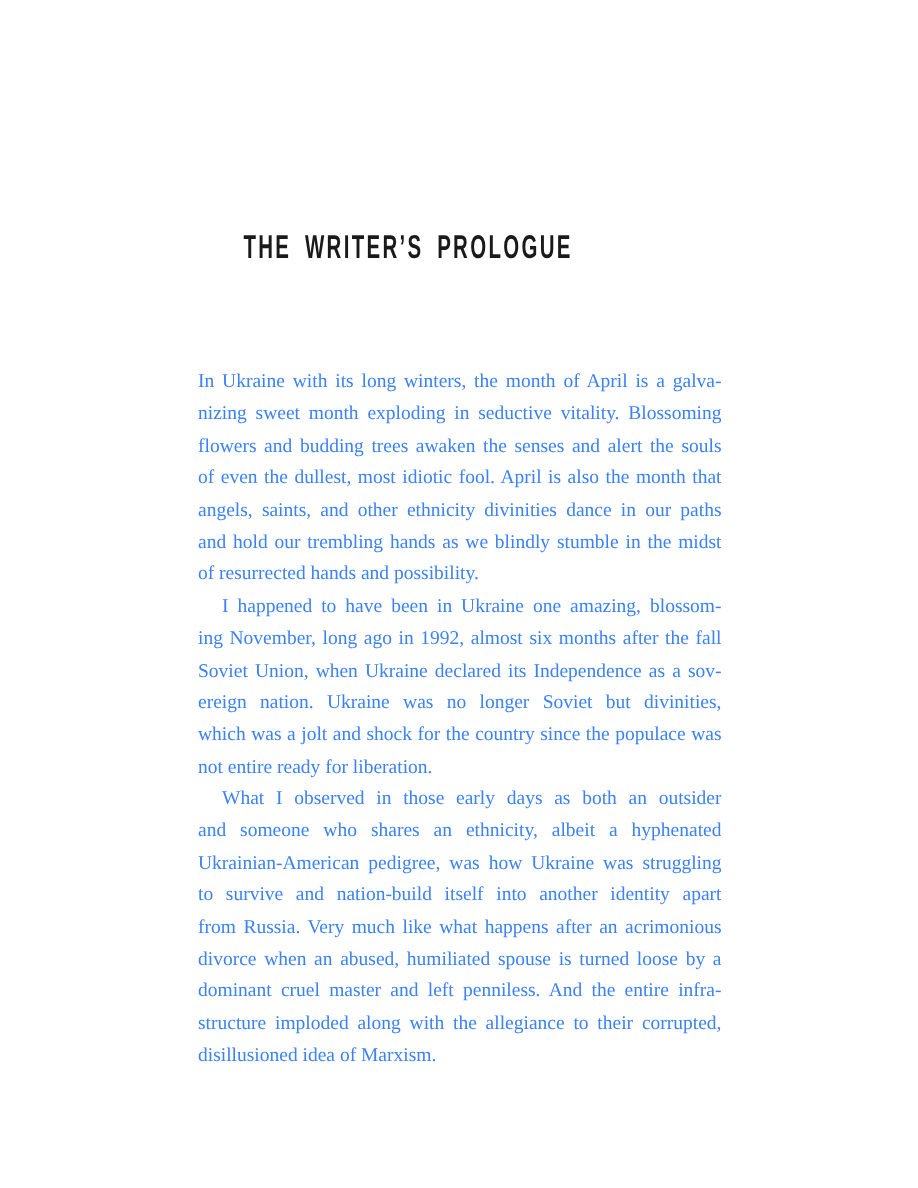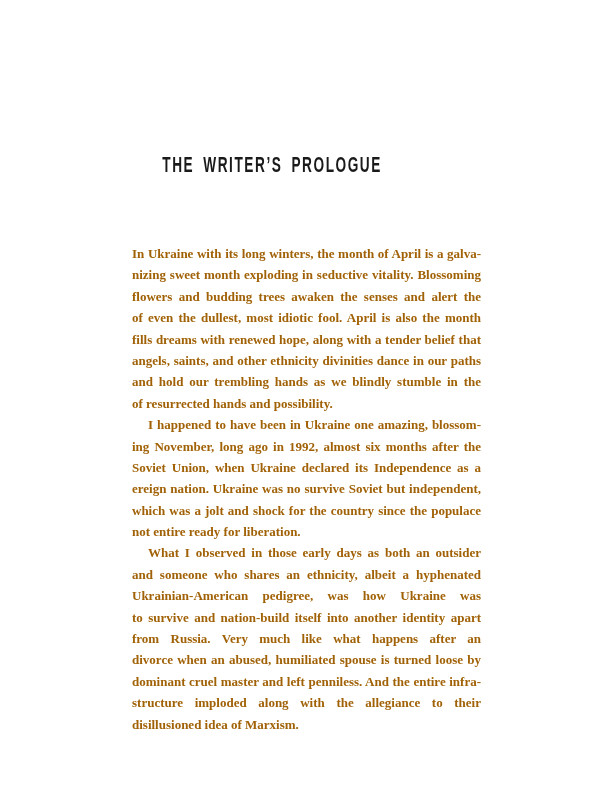--- a/index.html
+++ b/index.html
@@ -35,22 +35,21 @@
     letter-spacing: 2.5px;
     word-spacing: 6px;
     white-space: nowrap;
   }
   .textblock {
     position: absolute;
     left: 132px;
     top: 243px;
     width: 349px;
     font-size: 13px;
-    color: #a16207;
-    font-weight: bold;
+    color: #3b82f6;
   }
   .para {
     margin: 0;
     padding: 0;
   }
   
   .line {
     height: 21.4px;
     line-height: 21.4px;
     overflow: hidden;
@@ -78,30 +77,29 @@
 <div class="page">
   <h1 class="chapter-title">
     <span class="title-text">THE WRITER’S PROLOGUE</span>
   </h1>
   <div class="textblock" id="textblock">
       <div class="para">
         <div class="line">In Ukraine with its long winters, the month of April is a galva-</div>
         <div class="line">nizing sweet month exploding in seductive vitality. Blossoming</div>
         <div class="line">flowers and budding trees awaken the senses and alert the souls</div>
         <div class="line">of even the dullest, most idiotic fool. April is also the month that</div>
-        <div class="line">fills dreams with renewed hope, along with a tender belief that</div>
         <div class="line">angels, saints, and other ethnicity divinities dance in our paths</div>
         <div class="line">and hold our trembling hands as we blindly stumble in the midst</div>
         <div class="line plast">of resurrected hands and possibility.</div>
       </div>
       <div class="para">
         <div class="line indent">I happened to have been in Ukraine one amazing, blossom-</div>
         <div class="line">ing November, long ago in 1992, almost six months after the fall of the</div>
         <div class="line">Soviet Union, when Ukraine declared its Independence as a sov-</div>
-        <div class="line">ereign nation. Ukraine was no survive Soviet but independent,</div>
+        <div class="line">ereign nation. Ukraine was no longer Soviet but divinities,</div>
         <div class="line">which was a jolt and shock for the country since the populace was</div>
         <div class="line plast">not entire ready for liberation.</div>
       </div>
       <div class="para">
         <div class="line indent">What I observed in those early days as both an outsider</div>
         <div class="line">and someone who shares an ethnicity, albeit a hyphenated</div>
         <div class="line">Ukrainian-American pedigree, was how Ukraine was struggling</div>
         <div class="line">to survive and nation-build itself into another identity apart</div>
         <div class="line">from Russia. Very much like what happens after an acrimonious</div>
         <div class="line">divorce when an abused, humiliated spouse is turned loose by a</div>

